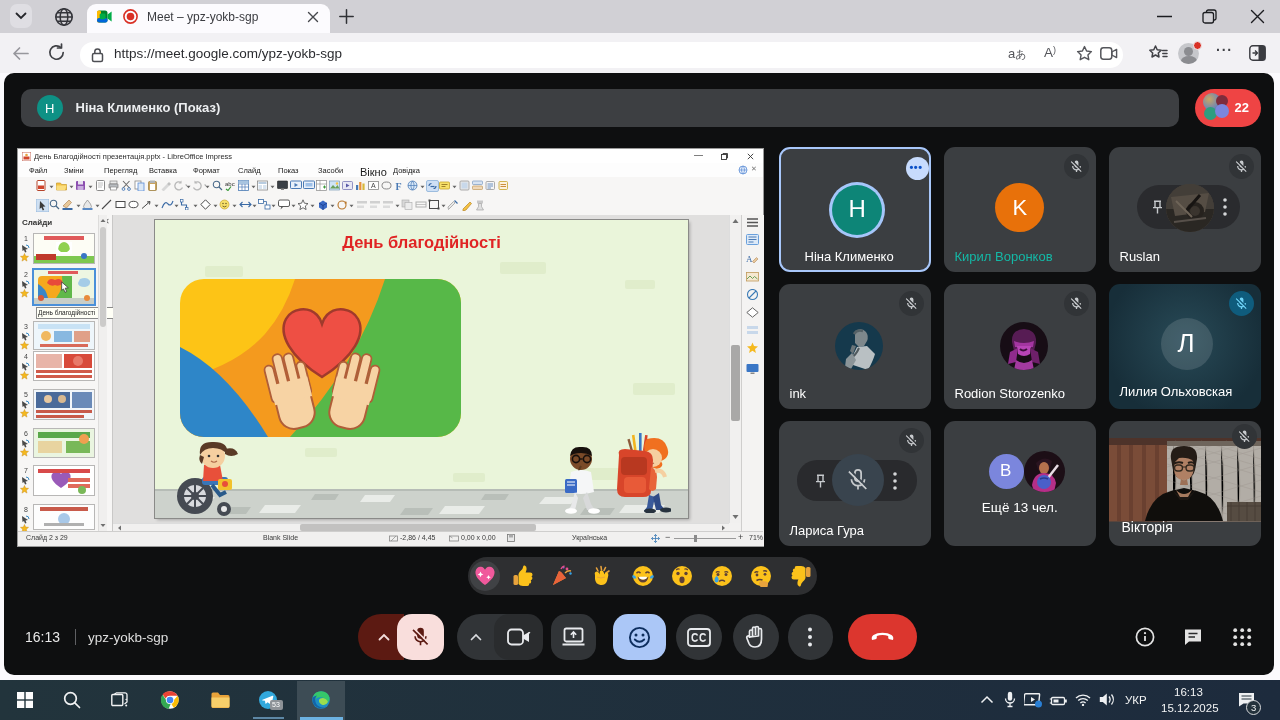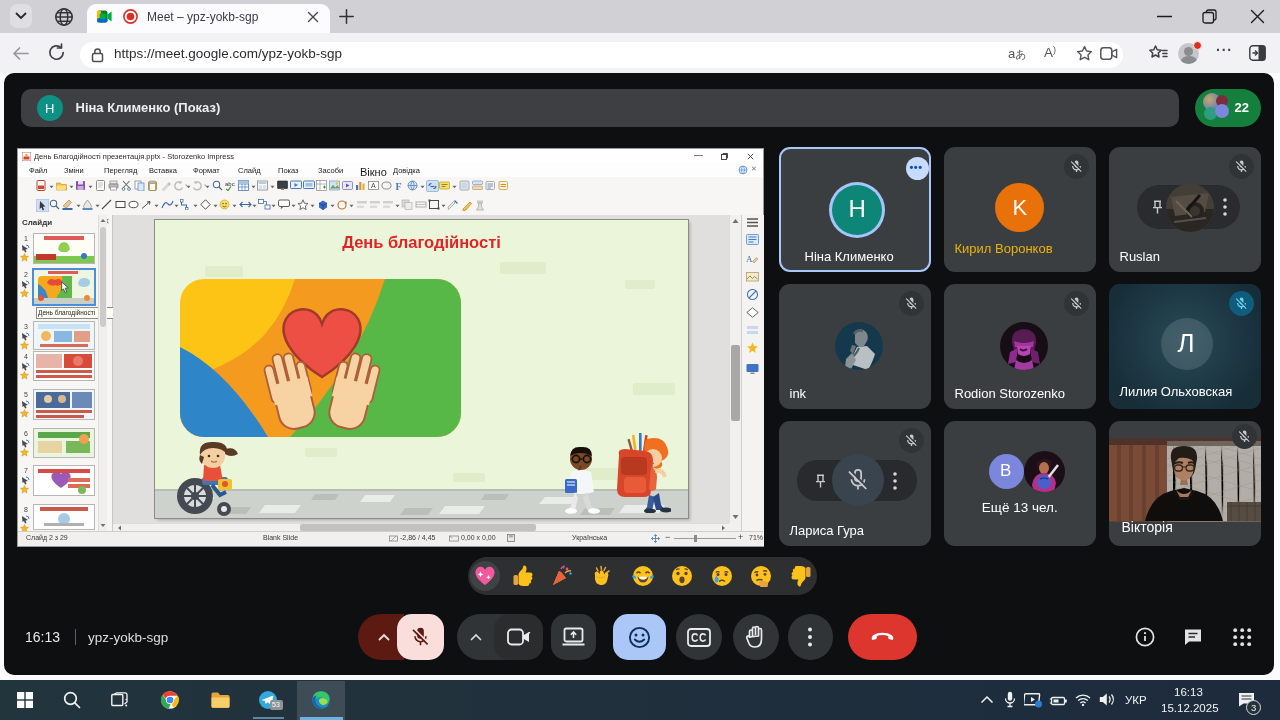--- a/index.html
+++ b/index.html
@@ -92,21 +92,21 @@
 
 <div class="a" style="left:0;top:73px;width:1280px;height:607px;background:#fbfafd;"></div>
 <div id="page" class="a" style="left:4px;top:73px;width:1270px;height:602px;background:#0e0f10;border-radius:10px;">
 
 <div class="a" style="left:16.5px;top:15.5px;width:1158px;height:38.5px;border-radius:10px;background:#3d3f42;">
   <div class="a" style="left:16px;top:6px;width:26px;height:26px;border-radius:50%;background:#0e9185;"></div>
   <div class="t" style="left:24.5px;top:12px;font-size:13px;color:#fff;">H</div>
   <div class="t" style="left:55px;top:11.5px;font-size:13px;font-weight:bold;color:#eceef0;">Ніна Клименко (Показ)</div>
 </div>
 
-<div class="a" style="left:1190.5px;top:15.5px;width:66px;height:38px;border-radius:19px;background:#15803d;">
+<div class="a" style="left:1190.5px;top:15.5px;width:66px;height:38px;border-radius:19px;background:#ef4444;">
   <div class="a" style="left:8px;top:4px;width:18px;height:18px;border-radius:50%;background:radial-gradient(circle at 35% 35%,#c9a765,#6f86b3 60%,#384a66);"></div>
   <div class="a" style="left:21px;top:6px;width:12px;height:12px;border-radius:50%;background:#7d2c3c;"></div>
   <div class="a" style="left:9px;top:18px;width:13px;height:13px;border-radius:50%;background:#2f9d7f;"></div>
   <div class="a" style="left:20.5px;top:15px;width:14px;height:14px;border-radius:50%;background:#7b86dd;"></div>
   <div class="t" style="left:40px;top:11px;font-size:13px;font-weight:bold;color:#fff;">22</div>
 </div>
 <div class="a" style="left:774.5px;top:73.5px;width:152.5px;height:125px;border-radius:11px;background:#3b3e41;border:2px solid #a8c7fa;box-sizing:border-box;">
  <div class="a" style="left:51px;top:36px;width:50px;height:50px;border-radius:50%;background:#0d8577;box-shadow:0 0 0 3px #a5c6fa;"></div>
  <div class="t" style="left:68px;top:46px;font-size:24px;color:#fff;">H</div>
  <div class="a" style="left:125px;top:8px;width:23px;height:23px;border-radius:50%;background:#c7dbfd;"></div>
@@ -122,21 +122,21 @@
             <g stroke="#c7cacd" fill="none" stroke-width="1.3">
               <rect x="5.6" y="1.6" width="3.8" height="6.8" rx="1.9" fill="#c7cacd" stroke="none"></rect>
               <path d="M3.7 7 a3.8 3.8 0 0 0 7.6 0"></path>
               <path d="M7.5 10.8 V13"></path>
             </g>
             <path d="M2.3 2.6 L12.3 12.6" stroke="#c7cacd" stroke-width="1.4"></path>
             <path d="M3.2 1.8 L13.2 11.8" stroke="#313437" stroke-width="1.3"></path>
           </svg>
         </div>
       </div>
- <div class="t" style="left:11px;top:94px;font-size:13px;color:#eab308;">Кирил Воронков</div>
+ <div class="t" style="left:11px;top:102px;font-size:13px;color:#14b8a6;">Кирил Воронков</div>
 </div>
 <div class="a" style="left:1104.5px;top:73.5px;width:152.5px;height:125px;border-radius:11px;background:#3b3e41;">
  <div class="a" style="left:28.5px;top:38.5px;width:103px;height:44px;border-radius:22px;background:#2a2b2e;"></div>
  <div class="a" style="left:40px;top:52px;">
         <svg width="17" height="17" viewBox="0 0 17 17">
           <g stroke="#c7cacd" stroke-width="1.4" fill="none">
             <path d="M5 2.2 H12 M6 2.2 V8 M11 2.2 V8 M4 8.6 H13 M8.5 8.6 V14.5"></path>
           </g>
         </svg>
       </div>
@@ -509,21 +509,21 @@
       <circle cx="16.2" cy="16.2" r="1.9" fill="#e3e3e3"></circle>
     </svg>
 </div>
 <div id="lo" class="a" style="left:18px;top:149px;width:745px;height:397px;background:#f2f1f0;outline:1px solid #9a9a9a;">
 <div class="a" style="left:0;top:0;width:745px;height:14px;background:#ffffff;"></div>
 <svg class="a" style="left:4px;top:2.5px" width="9" height="9" viewBox="0 0 9 9">
       <rect width="9" height="9" rx="1" fill="#fff" stroke="#c96b5a" stroke-width="1"></rect>
       <rect x="1.5" y="4.5" width="6" height="3" fill="#d0452c"></rect>
       <circle cx="4.5" cy="3" r="1.3" fill="#e8a33d"></circle>
     </svg>
-<div class="t" style="left:16px;top:3px;font-size:7.5px;color:#2a2a2a;">День Благодійності презентація.pptx - Storozenko Impress</div>
+<div class="t" style="left:16px;top:3px;font-size:7.5px;color:#2a2a2a;">День Благодійності презентація.pptx - LibreOffice Impress</div>
 <div class="t" style="left:676px;top:1px;font-size:9px;color:#333;">—</div>
 <svg class="a" style="left:703px;top:3.5px" width="7" height="7" viewBox="0 0 7 7">
       <rect x="0.5" y="1.5" width="5" height="5" fill="none" stroke="#333" stroke-width="0.9"></rect>
       <path d="M2 1.5 V0.5 H6.5 V5 H5.5" fill="none" stroke="#333" stroke-width="0.9"></path>
     </svg>
 <svg class="a" style="left:729px;top:3.5px" width="7" height="7" viewBox="0 0 7 7">
       <path d="M0.8 0.8 L6.2 6.2 M6.2 0.8 L0.8 6.2" stroke="#333" stroke-width="0.9"></path>
     </svg>
 <div class="a" style="left:0;top:14px;width:745px;height:14px;background:#fdfdfd;"></div>
 <div class="t" style="left:11px;top:17px;font-size:7.5px;color:#1a1a1a;">Файл</div>

